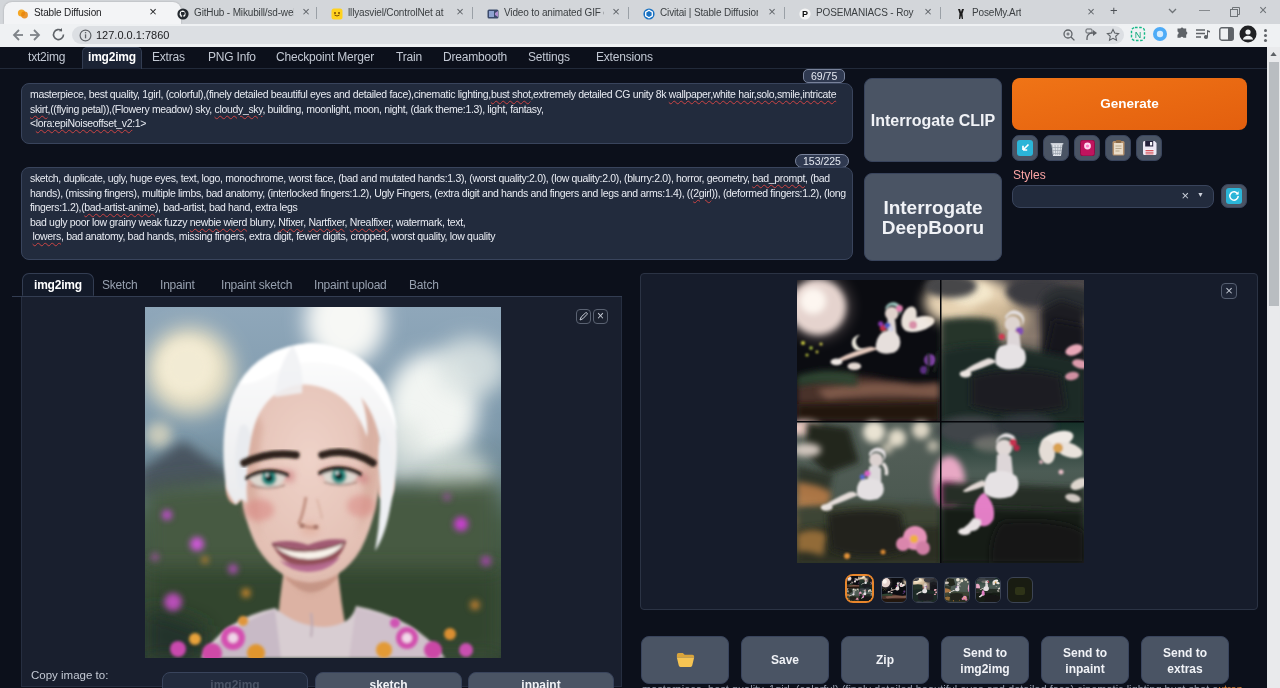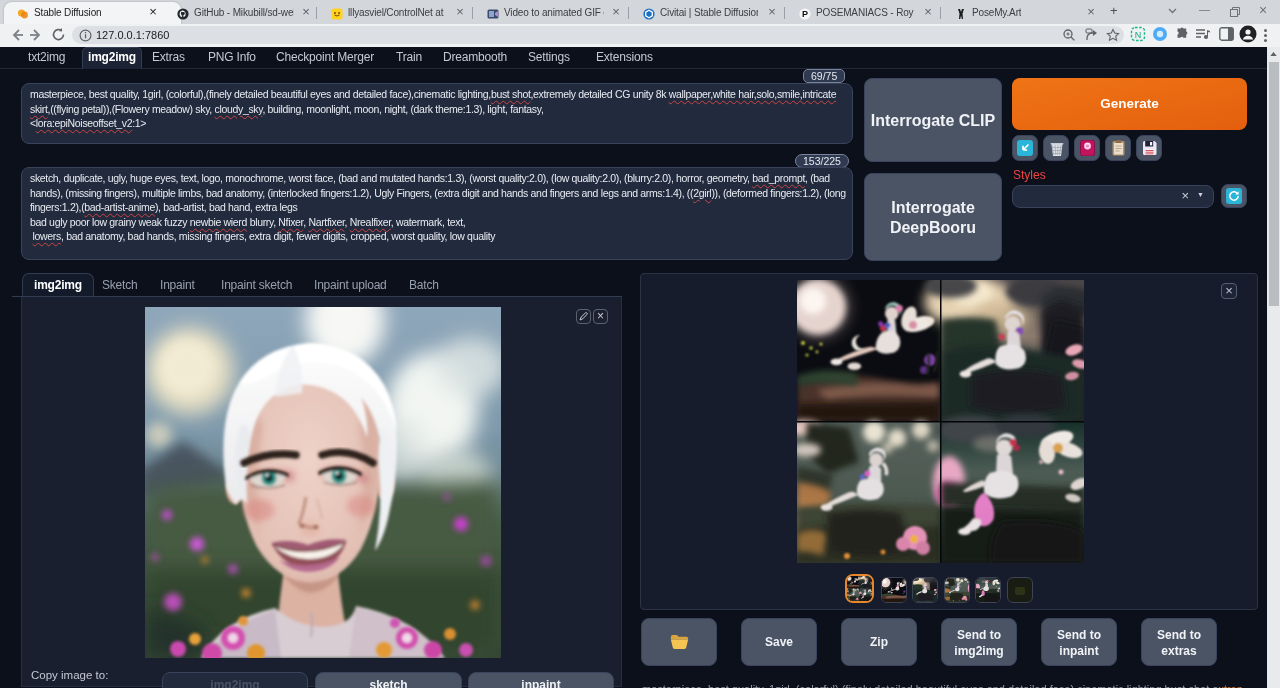--- a/index.html
+++ b/index.html
@@ -50,21 +50,21 @@
 
   #rightcol { position:absolute; left:640px; top:226px; width:618px; height:415px; }
   #gallerypanel { position:absolute; left:0; top:0px; width:618px; height:337px; background:#161c2b; border:1px solid #2b3344; border-radius:4px; }
   #gclose { position:absolute; right:20px; top:9px; width:16px; height:16px; background:#1d2435; border:1px solid #555e70; border-radius:4px; color:#c3c9d4; font-size:13px; line-height:14px; text-align:center; }
   #grid { position:absolute; left:156px; top:6px; width:287px; height:283px; }
   #thumbs { position:absolute; left:0; top:300px; width:618px; height:32px; }
   .thm { position:absolute; top:3px; width:26px; height:26px; border-radius:6px; overflow:hidden; border:1px solid #3c4454; background:#10141f; }
   .thm svg { display:block; }
   .thmsel { top:0px; width:29px; height:29px; border:2px solid #e8862c; border-radius:8px; }
   .sbtn { position:absolute; background:#4a5464; border:1px solid #39445c; border-radius:8px; color:#f0f2f6; font-weight:bold; font-size:12px; text-align:center; }
-  .gbtn { top:345px; width:76px; height:48px; line-height:16px; }
+  .gbtn { top:363px; width:88px; height:48px; line-height:16px; }
   #geninfo { position:absolute; left:2px; top:410px; width:600px; font-size:11px; color:#949bab; white-space:nowrap; overflow:hidden; }
 
   
   #scroll { position:absolute; left:1267px; top:47px; width:13px; height:641px; background:#e9eaec; }
   #scroll .thumb { position:absolute; left:1.5px; top:15px; width:10px; height:244px; background:#b9bdc1; }
 </style>
 </head>
 <body>
 
   <div id="tabstrip">
@@ -216,21 +216,21 @@
       <span style="left:596px;">Extensions</span>
     </div>
 
     <div class="counter" style="left:803px; top:22px;">69/75</div>
     <div class="ta" style="top:36px; height:61px;">masterpiece, best quality, 1girl, (colorful),(finely detailed beautiful eyes and detailed face),cinematic lighting,<span class="sq">bust shot</span>,extremely detailed CG unity 8k <span class="sq">wallpaper,white hair,solo,smile,intricate</span><br><span class="sq">skirt</span>,((flying petal)),(Flowery meadow) sky, <span class="sq">cloudy_sky</span>, building, moonlight, moon, night, (dark theme:1.3), light, fantasy,<br>&lt;<span class="sq">lora:epiNoiseoffset_v2</span>:1&gt;</div>
 
     <div class="counter" style="left:795px; top:107px;border-radius:7px;">153/225</div>
     <div class="ta" style="top:120px; height:93px;">sketch, duplicate, ugly, huge eyes, text, logo, monochrome, worst face, (bad and mutated hands:1.3), (worst quality:2.0), (low quality:2.0), (blurry:2.0), horror, geometry, <span class="sq">bad_prompt</span>, (bad<br>hands), (missing fingers), multiple limbs, bad anatomy, (interlocked fingers:1.2), Ugly Fingers, (extra digit and hands and fingers and legs and arms:1.4), ((<span class="sq">2girl</span>)), (deformed fingers:1.2), (long<br>fingers:1.2),(<span class="sq">bad-artist-anime</span>), bad-artist, bad hand, extra legs<br>bad ugly poor low grainy weak fuzzy <span class="sq">newbie wierd</span> blurry, <span class="sq">Nfixer</span>, <span class="sq">Nartfixer</span>, <span class="sq">Nrealfixer</span>, watermark, text,<br>&nbsp;<span class="sq">lowers</span>, bad anatomy, bad hands, missing fingers, extra digit, fewer digits, cropped, worst quality, low quality</div>
 
     <div class="graybtn" style="left:864px; top:31px; width:138px; height:84px; font-size:16px; line-height:84px;">Interrogate CLIP</div>
-    <div class="graybtn" style="left:864px; top:126px; width:138px; height:88px; font-size:16px; line-height:20px; padding-top:24px;">Interrogate<br>DeepBooru</div>
+    <div class="graybtn" style="left:864px; top:126px; width:138px; height:88px; font-size:19px; line-height:20px; padding-top:24px;">Interrogate<br>DeepBooru</div>
 
     <div id="gen">Generate</div>
     <div class="icobtn" style="left:1012px;"><svg width="16" height="16" viewBox="0 0 16 16" style="margin:4px;">
         <rect width="16" height="16" rx="3" fill="#2bb5d8"></rect>
         <path d="M11.5 4.5L6 10M6 10V5.8M6 10h4.2" stroke="#fff" stroke-width="1.7" fill="none"></path>
       </svg></div>
     <div class="icobtn" style="left:1043px;"><svg width="14" height="16" viewBox="0 0 14 16" style="margin:5px 6px;">
         <path d="M1.5 3h11L11 15H3z" fill="#dfe3e8"></path>
         <path d="M2 4l1.6 10M5 4l.8 10M8 4l-.4 10M11 4l-1.6 10M1.8 6.5h10.4M2.1 9.5h9.8M2.4 12.5h9.2" stroke="#9aa2ac" stroke-width=".7" fill="none"></path>
         <rect x="0.5" y="2" width="13" height="1.6" rx=".8" fill="#c9ced6"></rect>
@@ -247,21 +247,21 @@
         <rect x="3.8" y="0" width="5.4" height="3" rx="1" fill="#8a6a48"></rect>
         <path d="M3.5 6h6M3.5 8.5h6M3.5 11h4" stroke="#b3a284" stroke-width=".9"></path>
       </svg></div>
     <div class="icobtn" style="left:1136px;"><svg width="15" height="16" viewBox="0 0 15 16" style="margin:4px 5px;">
         <path d="M1 2.5A1.5 1.5 0 0 1 2.5 1h10l2 2v10.5a1.5 1.5 0 0 1-1.5 1.5h-10A1.5 1.5 0 0 1 1 13.5z" fill="#ece8f4"></path>
         <rect x="3.2" y="1" width="8" height="5.5" fill="#23203a"></rect>
         <rect x="8" y="2" width="2.2" height="3.4" fill="#f8f8fa"></rect>
         <rect x="3" y="9" width="9" height="6" fill="#f4f2f8"></rect>
         <path d="M3.5 10.5h8M3.5 12.2h8M3.5 13.9h8" stroke="#d04048" stroke-width=".9"></path>
       </svg></div>
-    <div style="position:absolute; left:1013px; top:121px; font-size:12px; color:#ef4444;">Styles</div>
+    <div style="position:absolute; left:1013px; top:121px; font-size:12px; color:#fca5a5;">Styles</div>
     <div id="styles-dd">
       <span style="position:absolute; right:24px; top:2px; font-size:13px; color:#cdd2dc;">×</span>
       <span style="position:absolute; right:9px; top:5px; font-size:7px; color:#cdd2dc;">▼</span>
     </div>
     <div id="styles-refresh"><svg width="16" height="16" viewBox="0 0 16 16" style="margin:3px 4px;">
         <rect width="16" height="16" rx="3" fill="#2bb5d8"></rect>
         <path d="M11.8 6.2A4.2 4.2 0 1 0 12.2 8" stroke="#fff" stroke-width="1.5" fill="none"></path>
         <path d="M12.6 3.2v3.2H9.4z" fill="#fff"></path>
       </svg></div>
 

